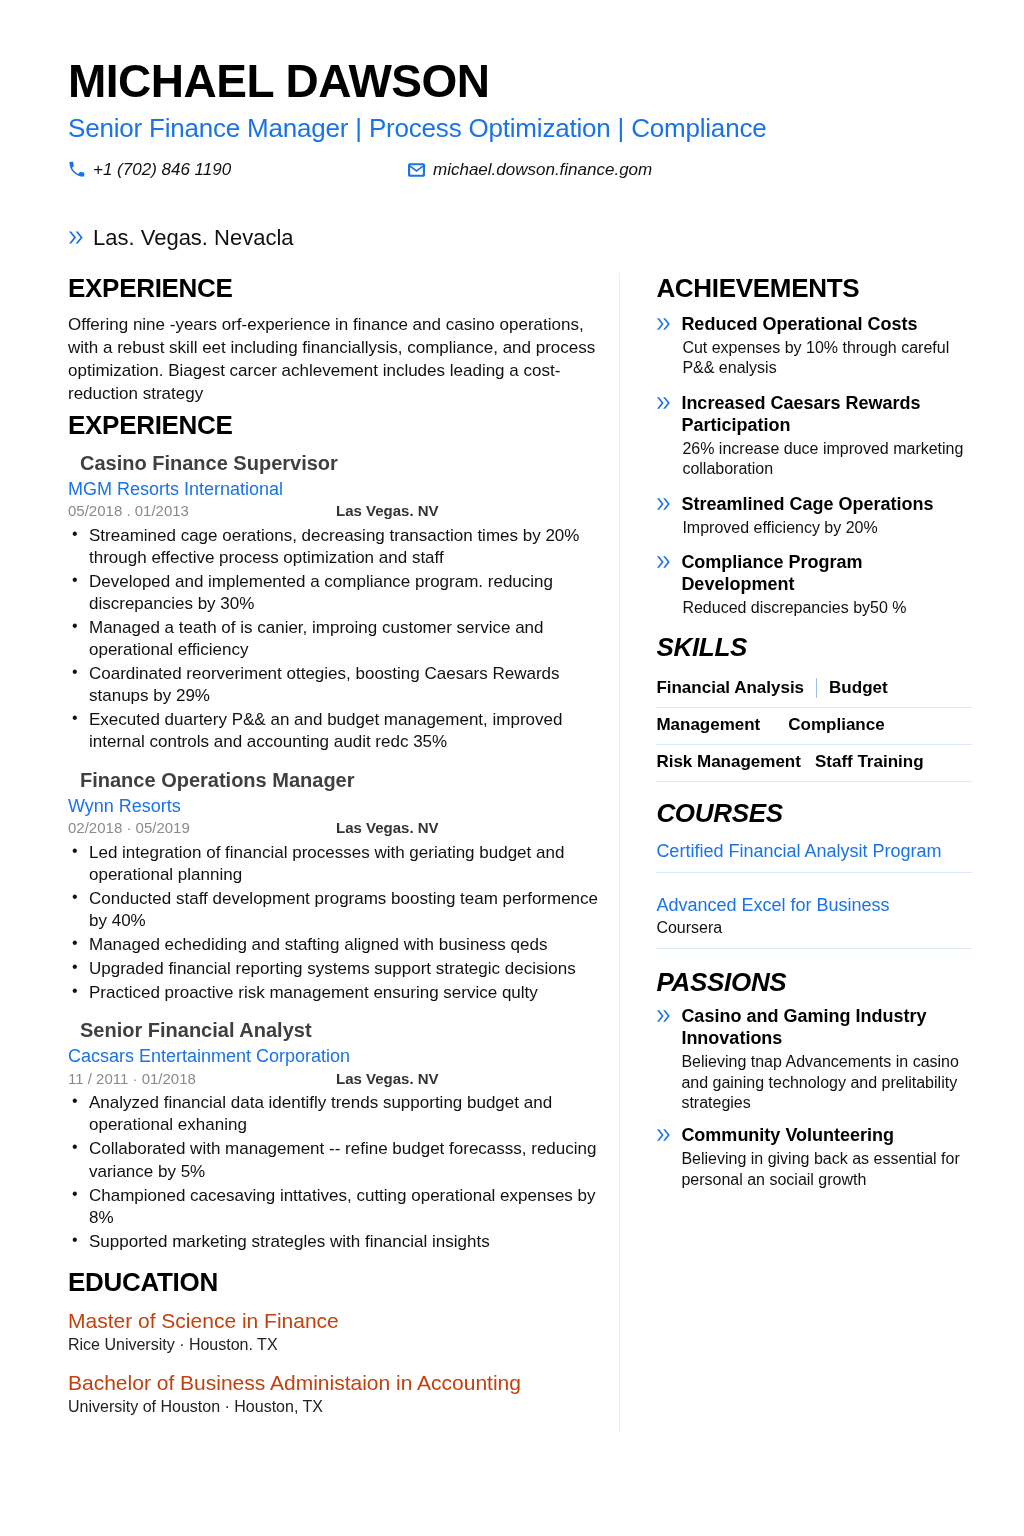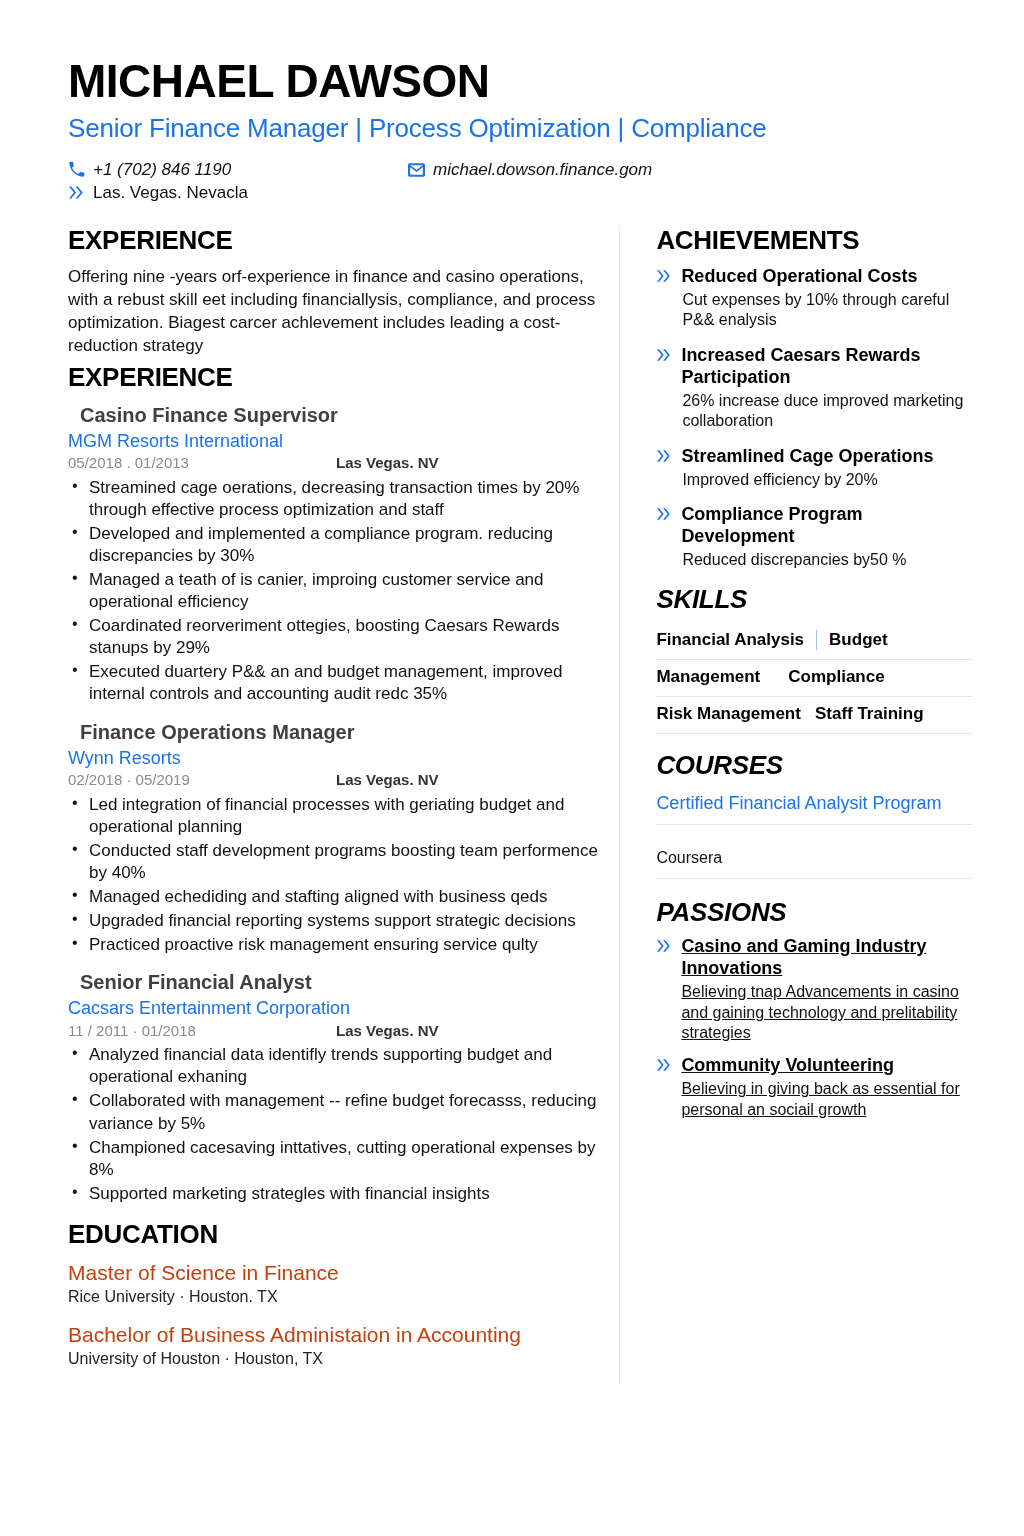--- a/index.html
+++ b/index.html
@@ -17,21 +17,21 @@
     font-size: 46px; font-weight: 700; letter-spacing: -0.5px;
     line-height: 1.0; color: #000; margin-bottom: 10px;
   }
   .headline {
     font-size: 26px; font-weight: 400; color: #1a73e8;
     line-height: 1.15; margin-bottom: 16px; letter-spacing: -0.2px;
   }
   .contact-row { display: flex; align-items: flex-start; gap: 0; margin-bottom: 3px; }
   .contact-item { display: flex; align-items: center; gap: 8px; font-size: 17px; font-style: italic; color: #111; }
   .contact-item.c-phone { width: 340px; }
-  .contact-item.c-loc { font-style: normal; font-size: 17px; }
+  .contact-item.c-loc { font-style: normal; font-size: 22px; margin-top: 42px; }
 
   .ico { flex: 0 0 auto; display: inline-block; line-height: 0; }
   .ico svg { display: block; }
 
   
   .cols { display: flex; margin-top: 22px; position: relative; }
   .col-left { width: 552px; padding-right: 18px; }
   .col-div {
     width: 1px; background: #e8eef8; margin: 0 0 0 0; align-self: stretch;
     flex: 0 0 1px;
@@ -84,21 +84,21 @@
   .skill-row:last-child { border-bottom: 1px solid #dce7f7; }
   .skill { font-size: 17px; font-weight: 700; color: #000; }
   .skill-sep { width: 1px; height: 20px; background: #9fc0ee; margin: 0 12px; flex: 0 0 1px; }
   .skill-gap { width: 28px; flex: 0 0 28px; }
 
   .course { padding: 4px 0 9px 0; border-bottom: 1px solid #dce7f7; margin-bottom: 18px; }
   .course:last-child { border-bottom: none; margin-bottom: 0; }
   .course-name { font-size: 18px; color: #1a73e8; line-height: 1.22; font-weight: 400; }
   .course-org { font-size: 16px; color: #111; line-height: 1.3; margin-top: 1px; }
 
-  .pass { display: flex; gap: 9px; margin-bottom: 12px; align-items: flex-start; text-decoration: underline; }
+  .pass { display: flex; gap: 9px; margin-bottom: 12px; align-items: flex-start; }
   .pass-body { flex: 1; }
   .pass-title { font-size: 18px; font-weight: 700; color: #000; line-height: 1.22; }
   .pass-desc { font-size: 16px; color: #111; line-height: 1.28; margin-top: 2px; }
 </style>
 </head>
 <body>
 
 <div class="page">
 
   <div>
@@ -284,20 +284,21 @@
           <span class="skill">Staff Training</span>
         </div>
       </div>
 
       <h2 class="sec tight" style="margin-top:16px">COURSES</h2>
 
       <div class="course">
         <div class="course-name">Certified Financial Analysit Program</div>
       </div>
       <div class="course">
+        <div class="course-name">Advanced Excel for Business</div>
         <div class="course-org">Coursera</div>
       </div>
 
       <h2 class="sec tight" style="margin-top:18px">PASSIONS</h2>
 
       <div class="pass">
         <span class="ico chev">
           <svg width="16" height="14" viewBox="0 0 18 16">
               <path fill="#1a73e8" d="M1 1.5 L6.2 8 L1 14.5 L3.4 14.5 L8.6 8 L3.4 1.5 Z"></path>
               <path fill="#1a73e8" d="M8 1.5 L13.2 8 L8 14.5 L10.4 14.5 L15.6 8 L10.4 1.5 Z"></path>

